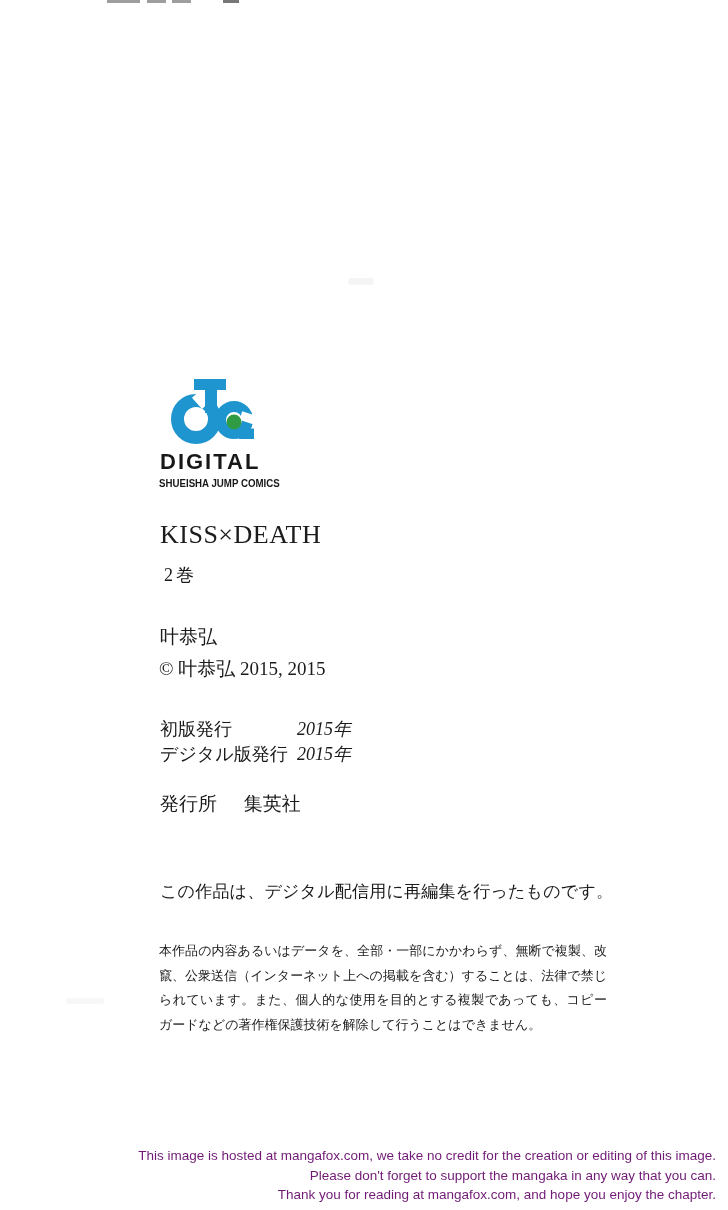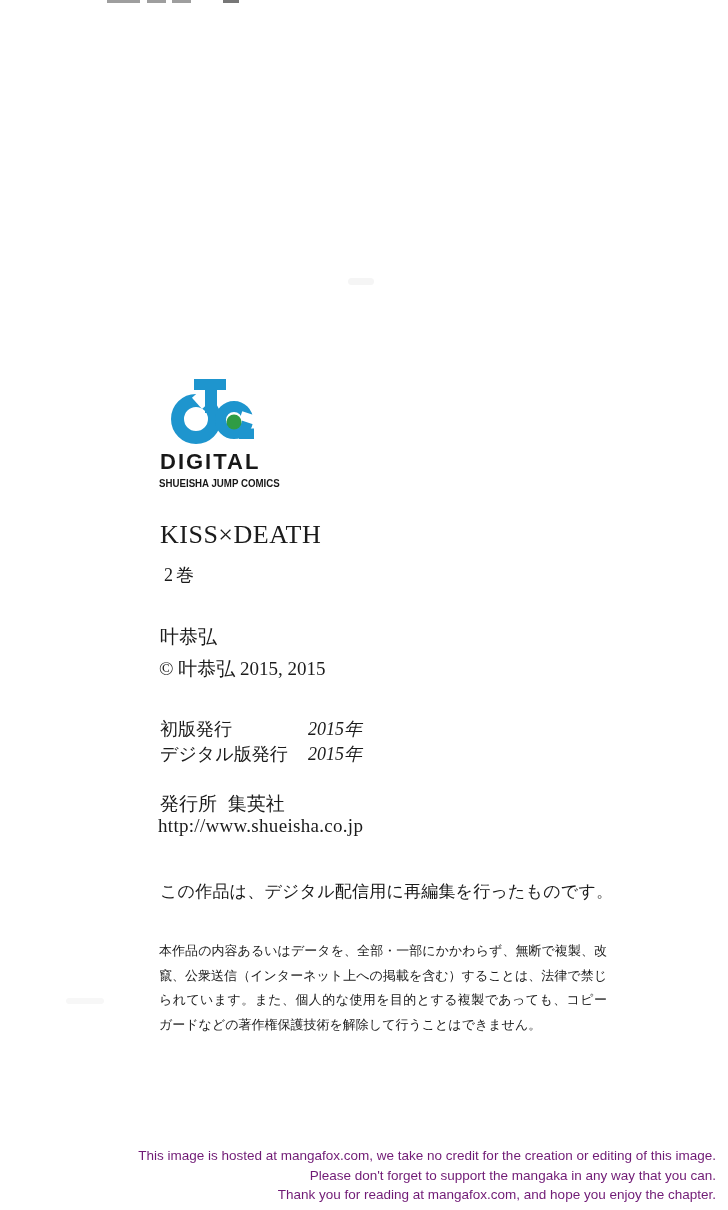--- a/index.html
+++ b/index.html
@@ -34,26 +34,26 @@
     transform: scaleX(.97); transform-origin: left;
   }
 
   
   .book-title { left: 148px; top: 520px; font-size: 26px; letter-spacing: .5px; white-space: nowrap; }
   .book-volume { left: 152px; top: 563px; font-size: 18px; letter-spacing: 3px; }
   .author { left: 148px; top: 624px; font-size: 19px; }
   .copyright { left: 147px; top: 656px; font-size: 19px; }
 
   .editions { left: 148px; top: 717px; font-size: 18px; }
-  .edition-row { display: flex; line-height: 25px; gap: 11px; }
+  .edition-row { display: flex; line-height: 25px; }
   .edition-label { width: 137px; white-space: nowrap; }
   .edition-value { white-space: nowrap; font-style: italic; }
 
   .publisher { left: 148px; top: 791px; font-size: 19px; white-space: nowrap; }
-  .publisher-name { margin-left: 6px; text-align: center; }
+  .publisher-name { margin-left: 22px; text-align: center; }
   .site-url { left: 146px; top: 815px; font-size: 19px; letter-spacing: .3px; white-space: nowrap; }
 
   .digital-note { left: 148px; top: 880px; font-size: 17px; letter-spacing: .2px; white-space: nowrap; }
   .legal {
     left: 147px; top: 939px; width: 448px;
     font-size: 13px; line-height: 24.7px;
     text-align: justify; letter-spacing: 0;
   }
 
   
@@ -112,21 +112,20 @@
     <div class="edition-row">
       <span class="edition-label">デジタル版発行</span>
       <span class="edition-value">2015年</span>
     </div>
   </div>
 
   <div class="abs publisher">
     <span>発行所</span>
     <span class="publisher-name">集英社</span>
   </div>
-  <div class="abs site-url">http://www.shueisha.co.jp</div>
 
   <div class="abs digital-note">この作品は、デジタル配信用に再編集を行ったものです。</div>
 
   <div class="abs legal">本作品の内容あるいはデータを、全部・一部にかかわらず、無断で複製、改竄、公衆送信（インターネット上への掲載を含む）することは、法律で禁じられています。また、個人的な使用を目的とする複製であっても、コピーガードなどの著作権保護技術を解除して行うことはできません。</div>
 
   <div class="abs hoster-footer">
     <div>This image is hosted at mangafox.com, we take no credit for the creation or editing of this image.</div>
     <div>Please don't forget to support the mangaka in any way that you can.</div>
     <div>Thank you for reading at mangafox.com, and hope you enjoy the chapter.</div>
   </div>

